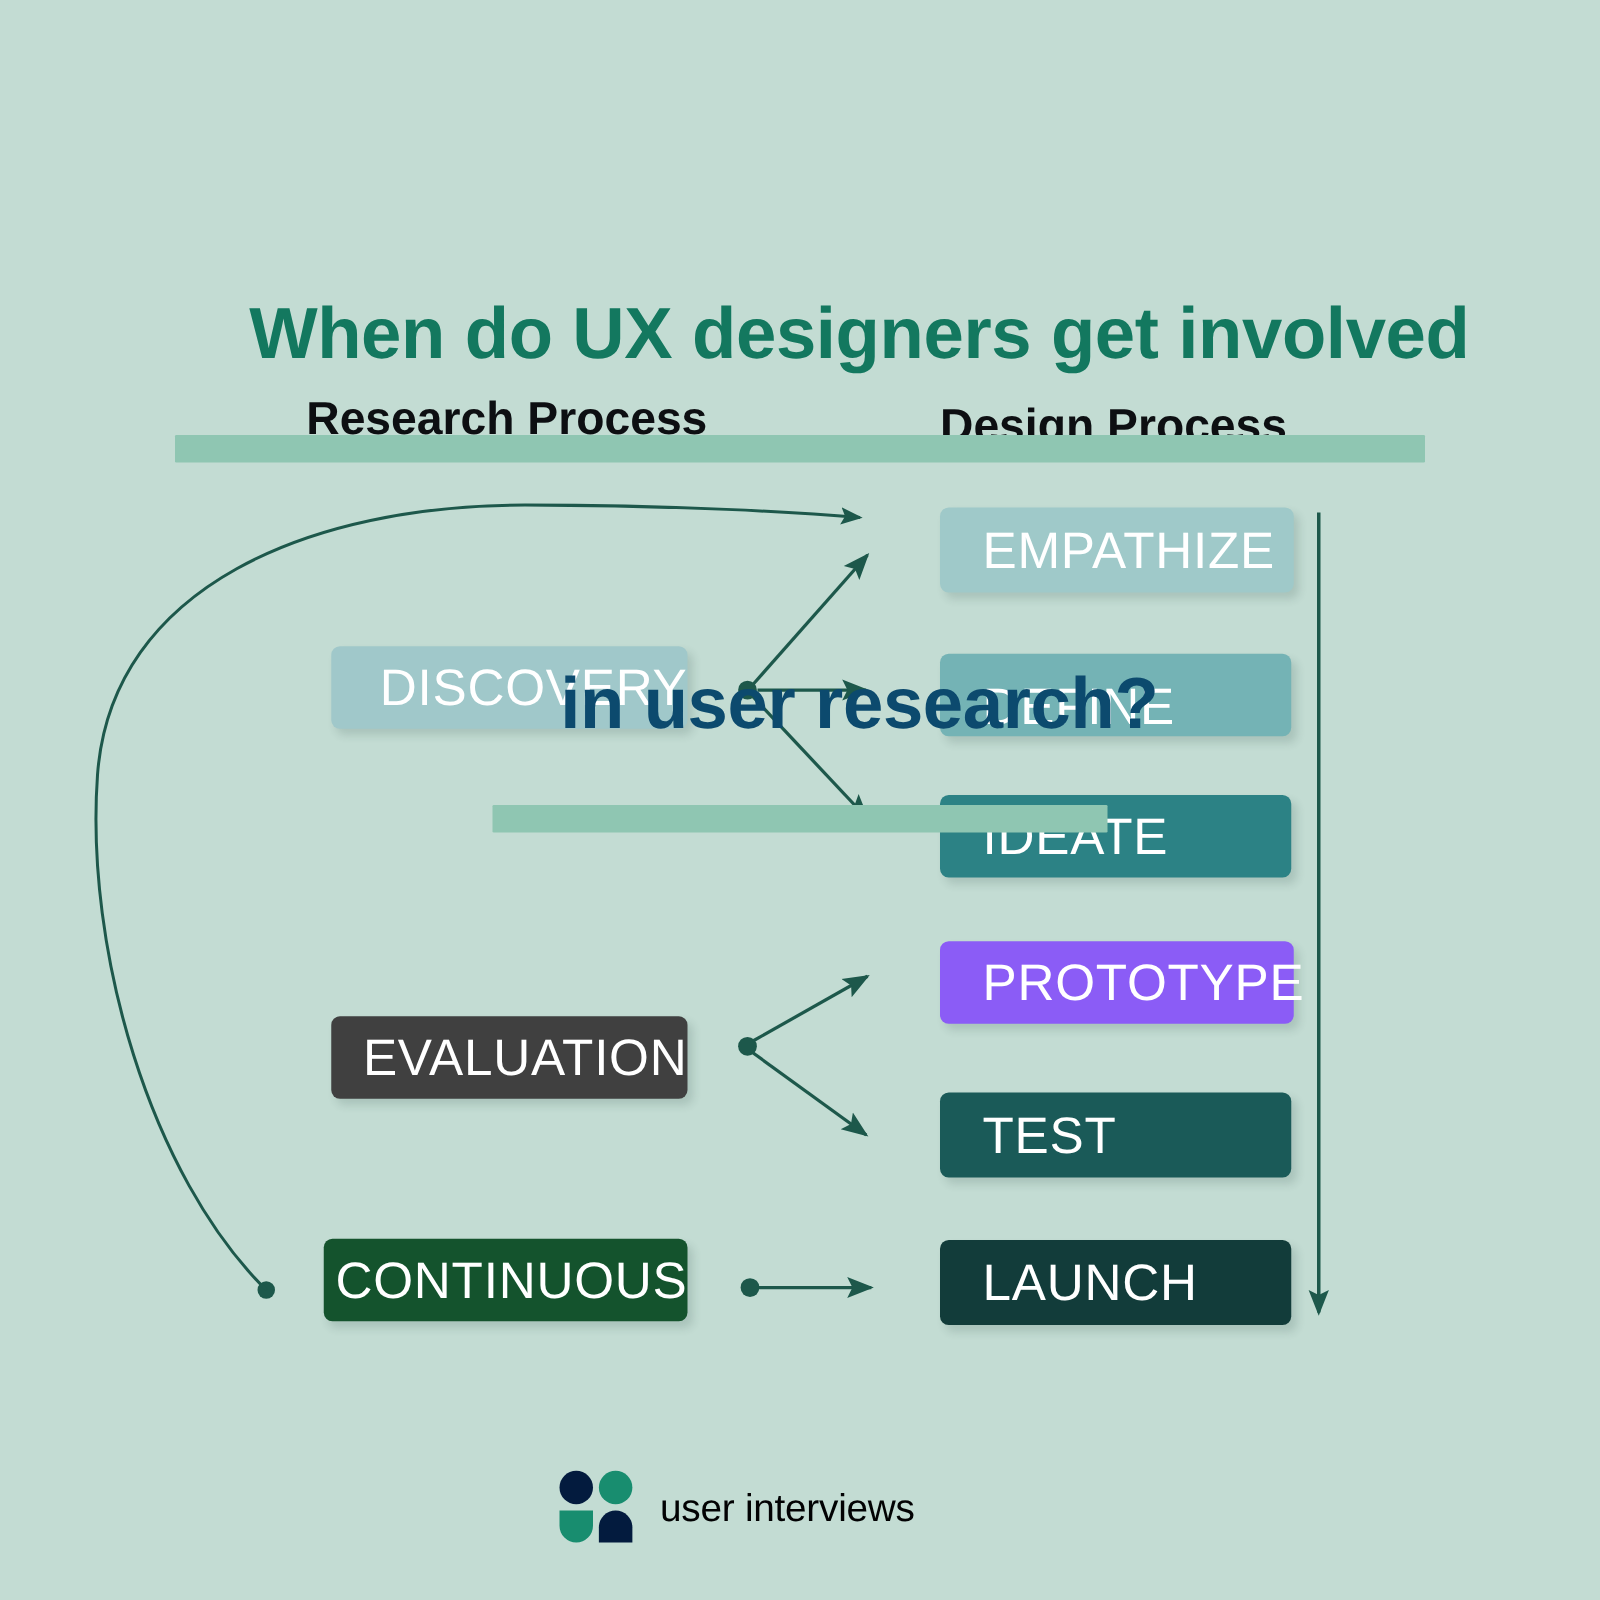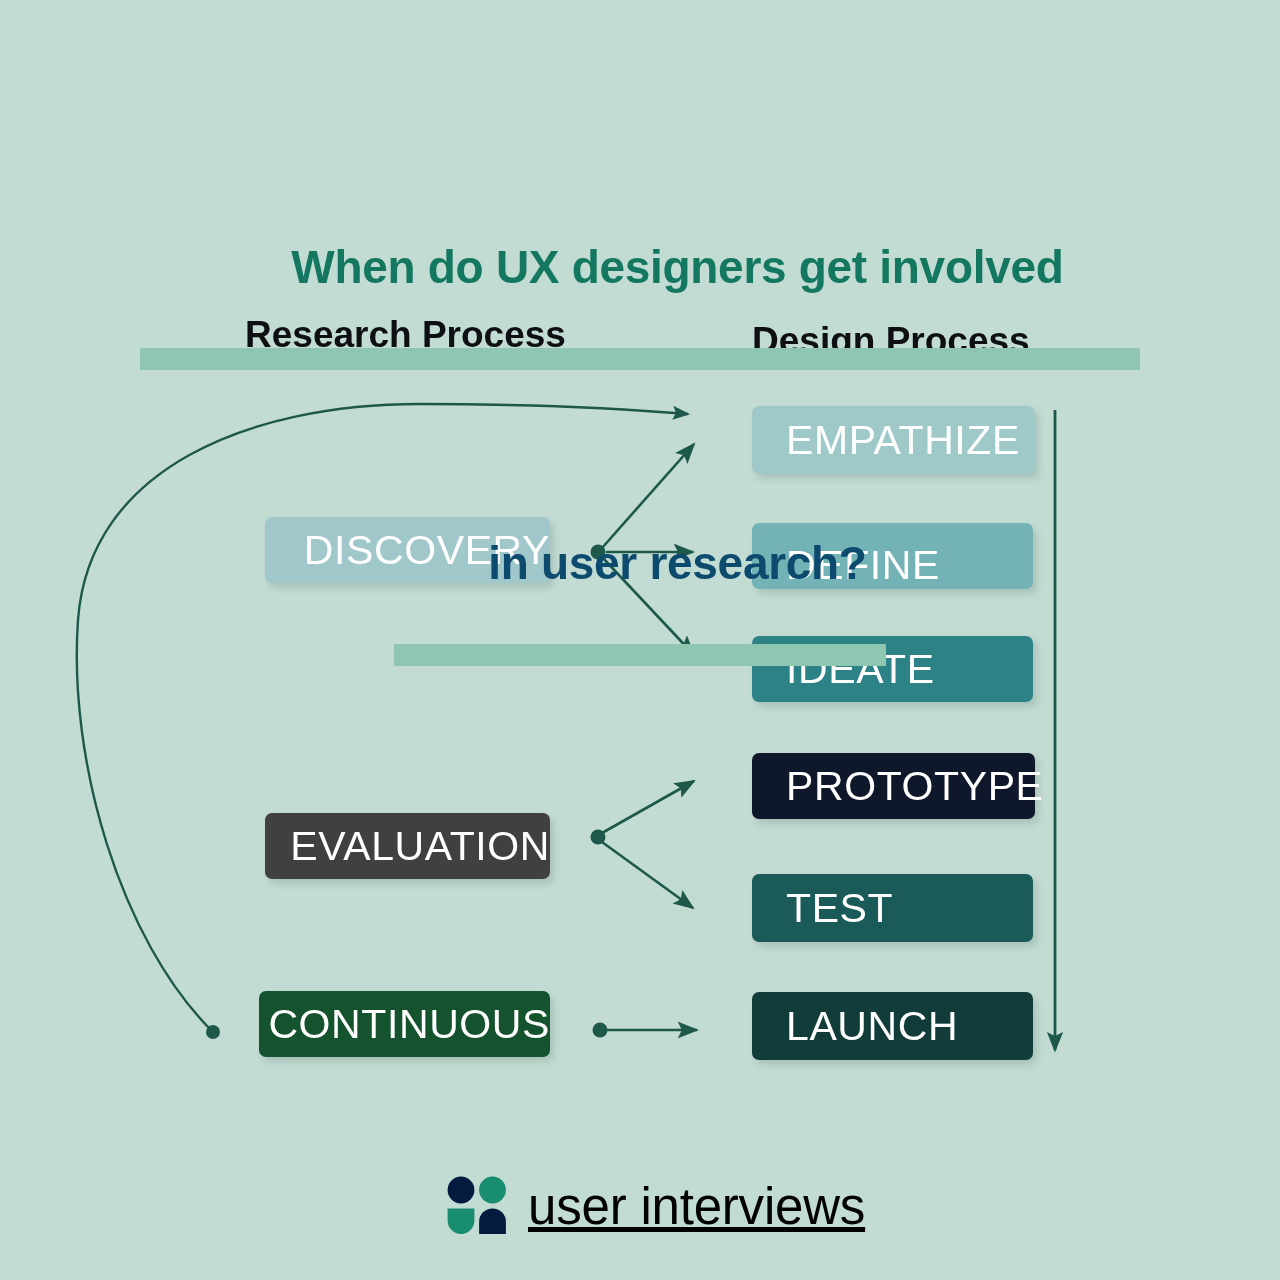--- a/index.html
+++ b/index.html
@@ -29,21 +29,21 @@
     left: 0;
     top: 82px;
     width: 1280px;
     text-align: center;
     z-index: 5;
   }
   .title-line {
     position: relative;
     display: block;
     line-height: 74px;
-    font-size: 46px;
+    font-size: 58px;
     font-weight: bold;
     color: #13785f;
     letter-spacing: -0.3px;
     white-space: pre;
   }
   .title-line .tl-text {
     position: relative;
     display: inline-block;
     z-index: 2;
     padding: 0 2px;
@@ -127,26 +127,25 @@
     display: flex;
     align-items: center;
     gap: 18px;
   }
   #logo-mark {
     width: 64px;
     height: 64px;
     flex: 0 0 auto;
   }
   #logo-text {
-    font-size: 51px;
+    font-size: 31px;
     color: #020203;
     letter-spacing: -0.2px;
     line-height: 1;
     white-space: nowrap;
-    text-decoration: underline;
   }
 </style>
 </head>
 <body style="background: rgb(195, 220, 211);">
 
 <div id="infographic">
 
   <div class="title-block">
     <span class="title-line l1" style="color: rgb(19, 120, 95);">
       <span class="tl-mark" style="background: rgb(143, 198, 178);"></span>
@@ -173,21 +172,21 @@
 
   <div class="stage design" id="stage-empathize" style="background-color: rgb(159, 201, 201);">
     <span>EMPATHIZE</span>
   </div>
   <div class="stage design" id="stage-define" style="background-color: rgb(116, 179, 181);">
     <span>DEFINE</span>
   </div>
   <div class="stage design" id="stage-ideate" style="background-color: rgb(44, 130, 133);">
     <span>IDEATE</span>
   </div>
-  <div class="stage design" id="stage-prototype" style="background-color: #0f172a;">
+  <div class="stage design" id="stage-prototype" style="background-color: #8b5cf6;">
     <span>PROTOTYPE</span>
   </div>
   <div class="stage design" id="stage-test" style="background-color: rgb(26, 90, 88);">
     <span>TEST</span>
   </div>
   <div class="stage design" id="stage-launch" style="background-color: rgb(18, 60, 58);">
     <span>LAUNCH</span>
   </div>
 
   <svg id="arrow-layer" viewBox="0 0 1280 1280">

